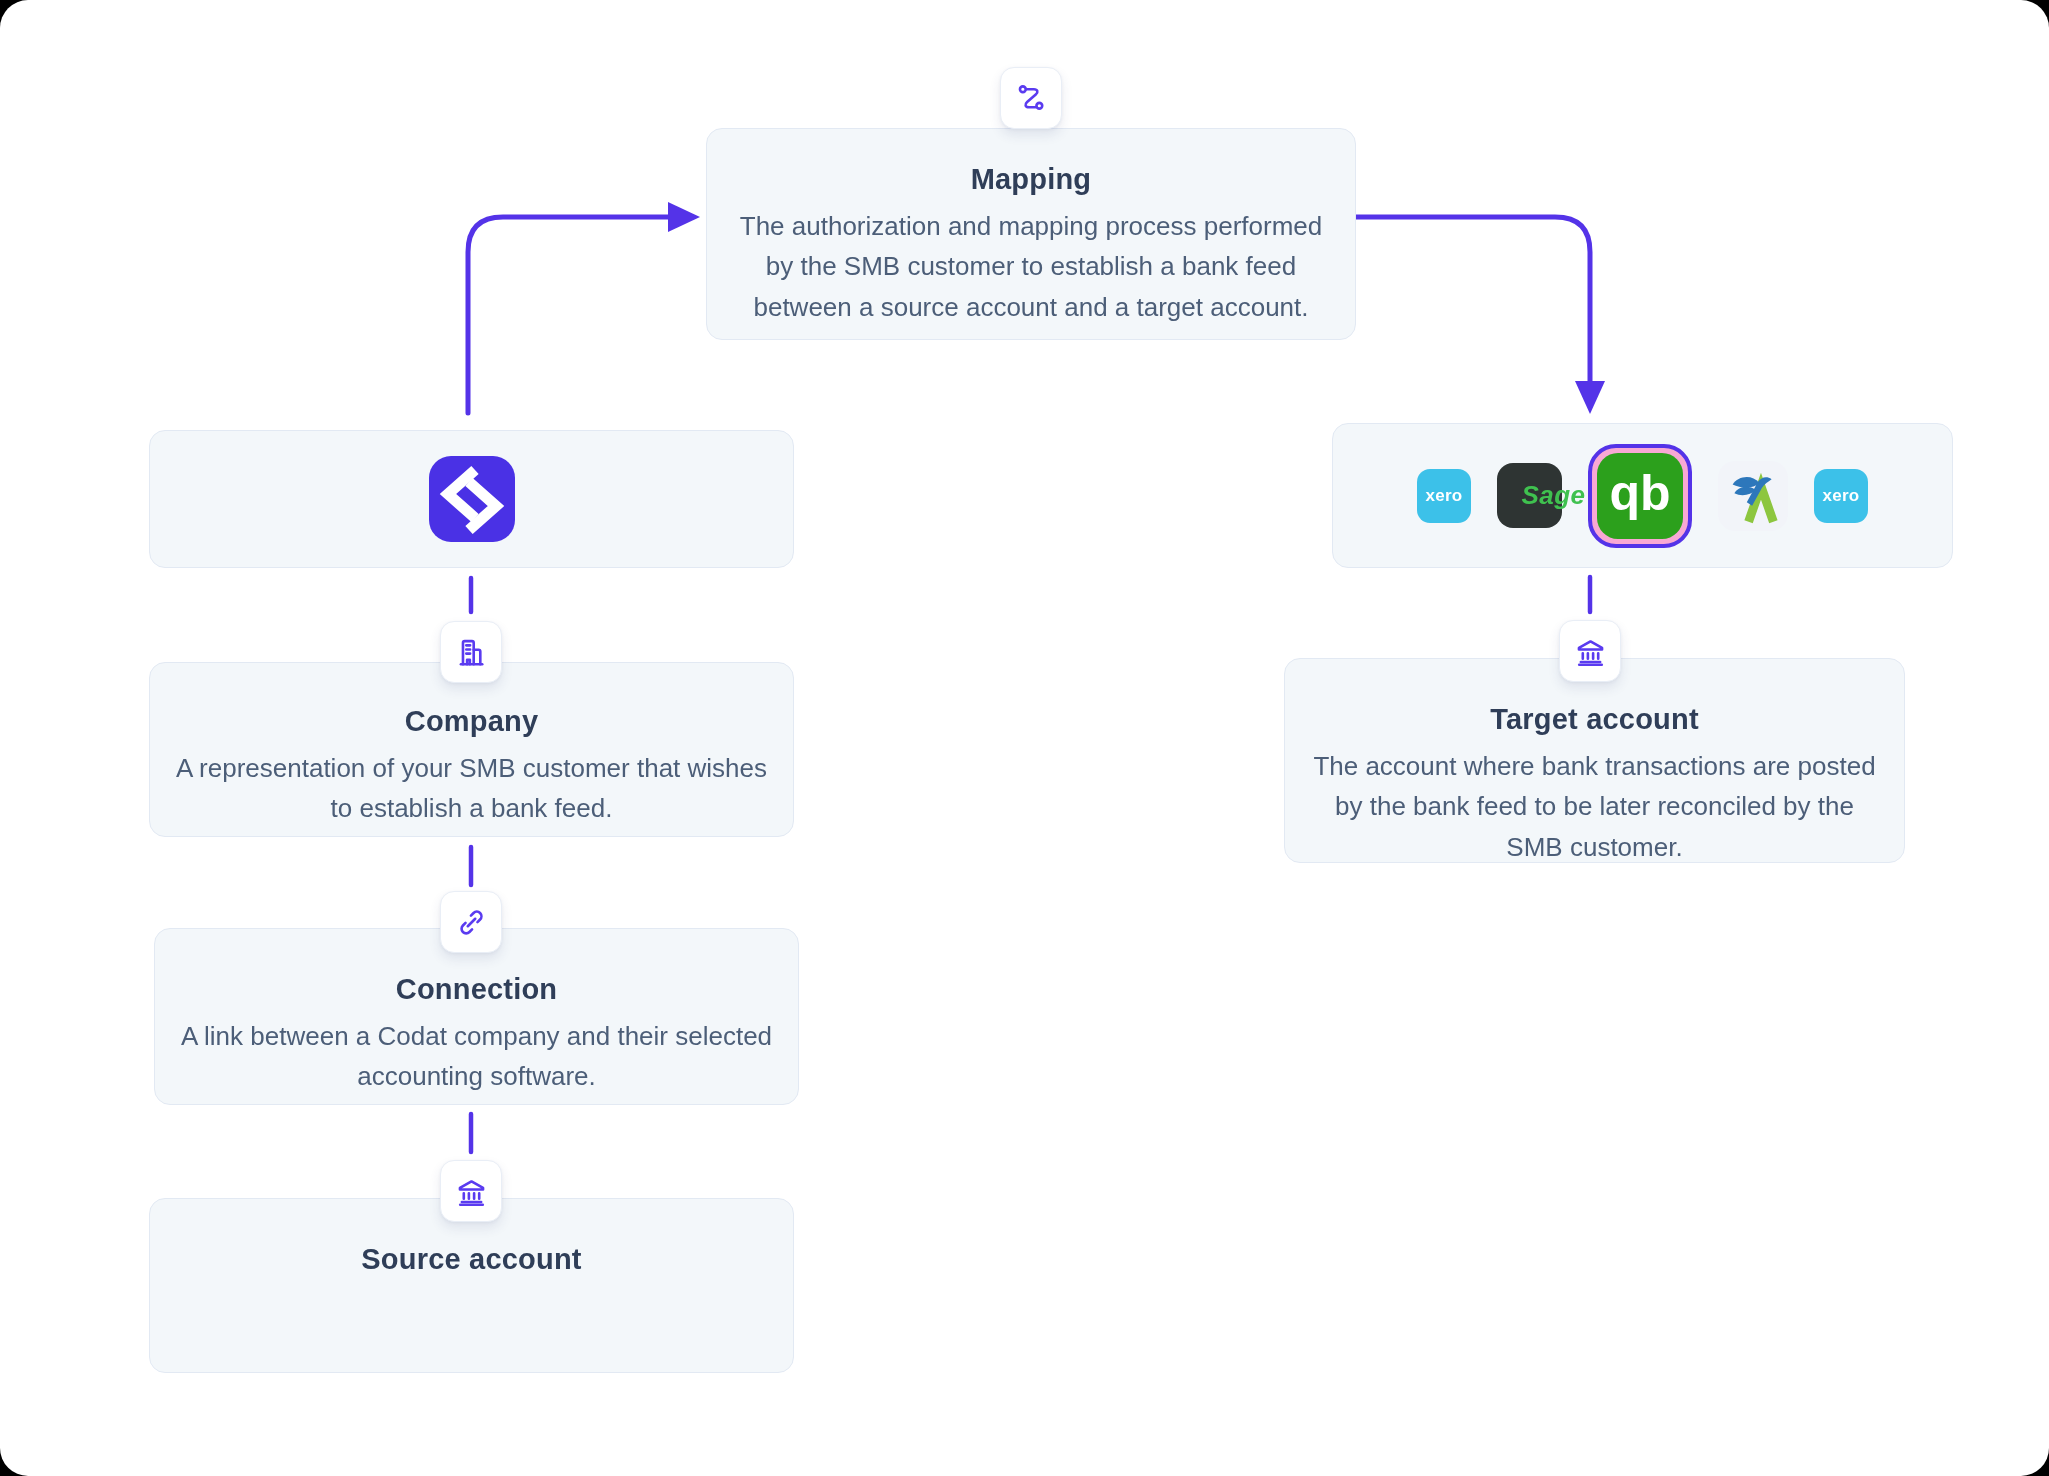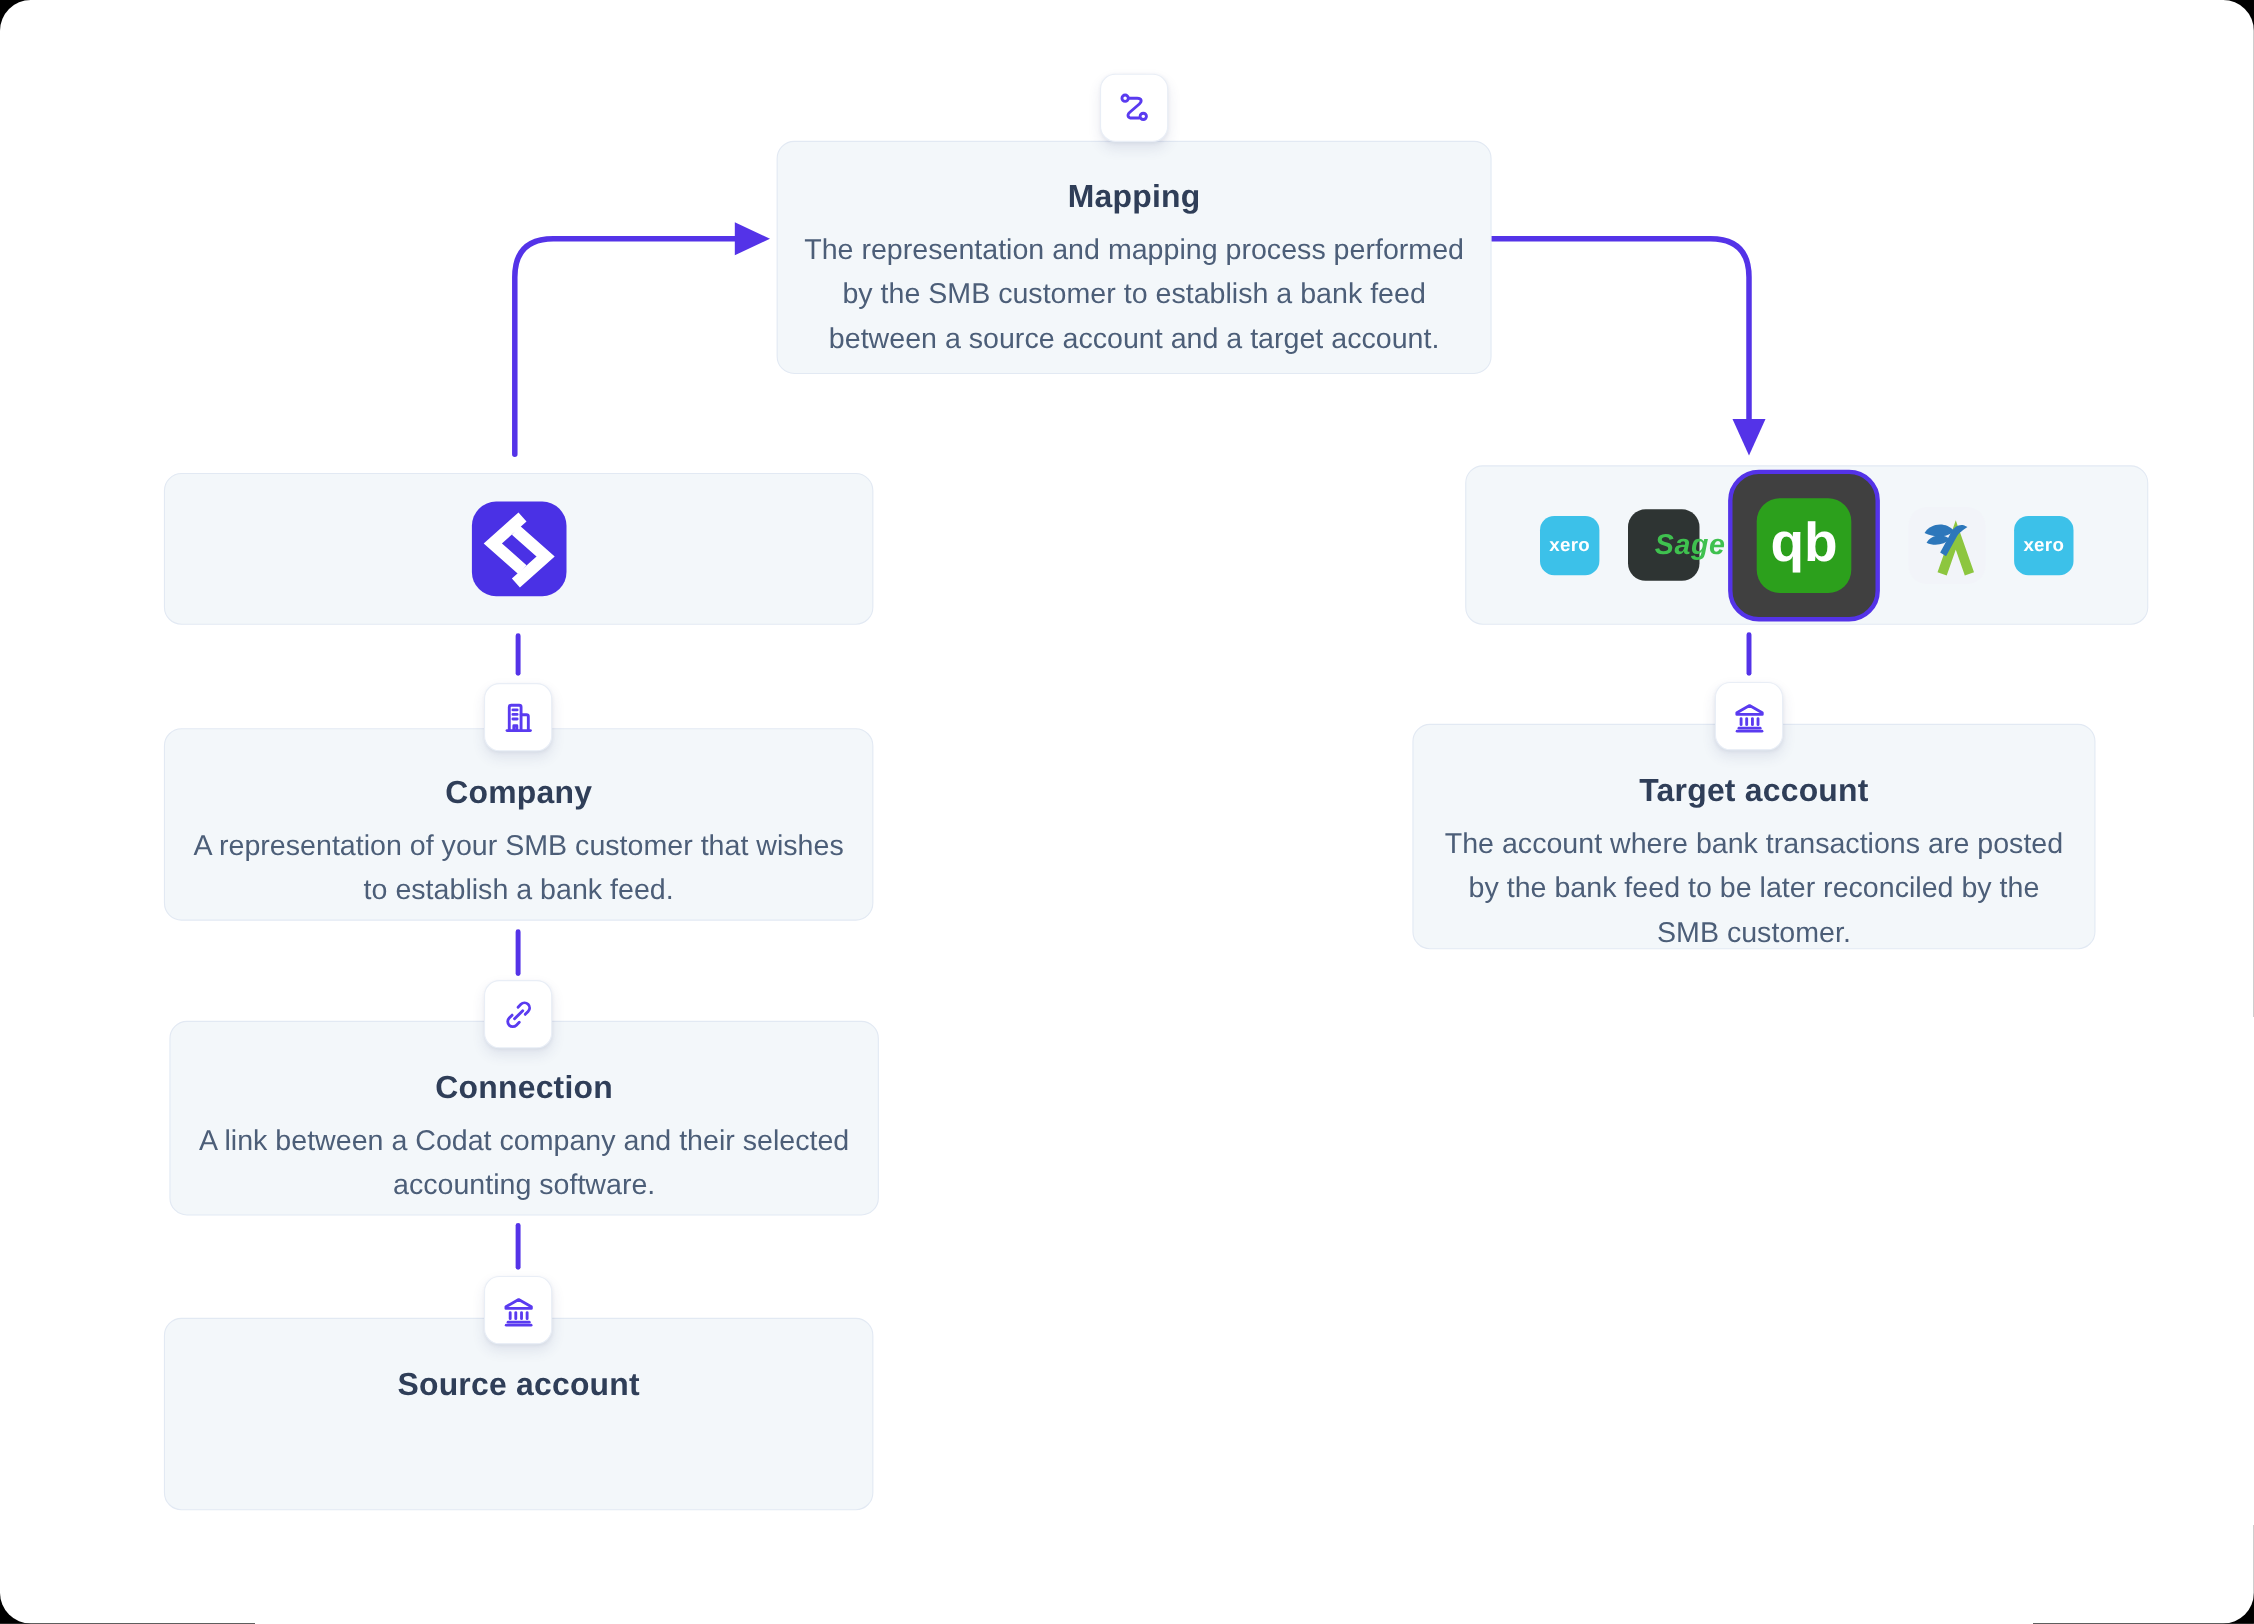--- a/index.html
+++ b/index.html
@@ -71,22 +71,22 @@
   .tile{display:flex;align-items:center;justify-content:center;box-sizing:border-box;}
   .tile-xero{
     width:54px;height:54px;border-radius:13px;background:#3cc1e9;
     color:#fff;font-size:17px;font-weight:700;letter-spacing:.3px;
   }
   .tile-sage{
     width:65px;height:65px;border-radius:16px;background:#2e3433;
     color:#3fc14f;font-size:26px;font-weight:700;font-style:italic;letter-spacing:.5px;padding-left:48px;
   }
   .qb-ring{
-    border:4px solid #5433e8;border-radius:28px;background:#404040;
-    padding:22px;display:flex;align-items:center;justify-content:center;
+    border:4px solid #5433e8;border-radius:28px;background:#f9a8d4;
+    padding:5px;display:flex;align-items:center;justify-content:center;
   }
   .tile-qb{
     width:86px;height:86px;border-radius:21px;background:#2ca01c;
     color:#fff;font-size:50px;font-weight:700;line-height:1;padding-bottom:6px;
   }
   .tile-freeagent{width:70px;height:70px;border-radius:17px;background:#f2f4f9;}
   .tile-freeagent svg{width:62px;height:62px;}
   .badge-target{left:1559px;top:620px;}
   .target-card{left:1284px;top:658px;width:621px;height:205px;padding:44px 22px 0;}
 </style>
@@ -112,21 +112,21 @@
 
   <div class="badge badge-mapping">
     <svg viewBox="0 0 24 24" fill="none" stroke="#5a3bf0" stroke-width="1.9" stroke-linecap="round" stroke-linejoin="round">
       <circle cx="5.7" cy="5.3" r="2.1"></circle>
       <circle cx="17.7" cy="17.3" r="2.1"></circle>
       <path d="M8.3 5.3 h5.4 c2.8 0 3.4 2 1.4 3.8 l-6.3 5.5 c-2 1.8 -1.4 3.8 1.4 3.8 h4.8"></path>
     </svg>
   </div>
   <div class="card mapping-card">
     <h3 class="card-title">Mapping</h3>
-    <p class="card-desc">The representation and mapping process performed by the SMB customer to establish a bank feed between a source account and a target account.</p>
+    <p class="card-desc">The authorization and mapping process performed by the SMB customer to establish a bank feed between a source account and a target account.</p>
   </div>
 
   <div class="card codat-card">
     <div class="codat-tile">
       <svg viewBox="0 0 86 86">
         <g stroke="#ffffff" stroke-width="11" fill="none" stroke-linecap="butt" stroke-linejoin="miter">
           <polyline points="46,14 19,38 46,62"></polyline>
           <polyline points="40,26 67,50 40,74"></polyline>
         </g>
       </svg>

